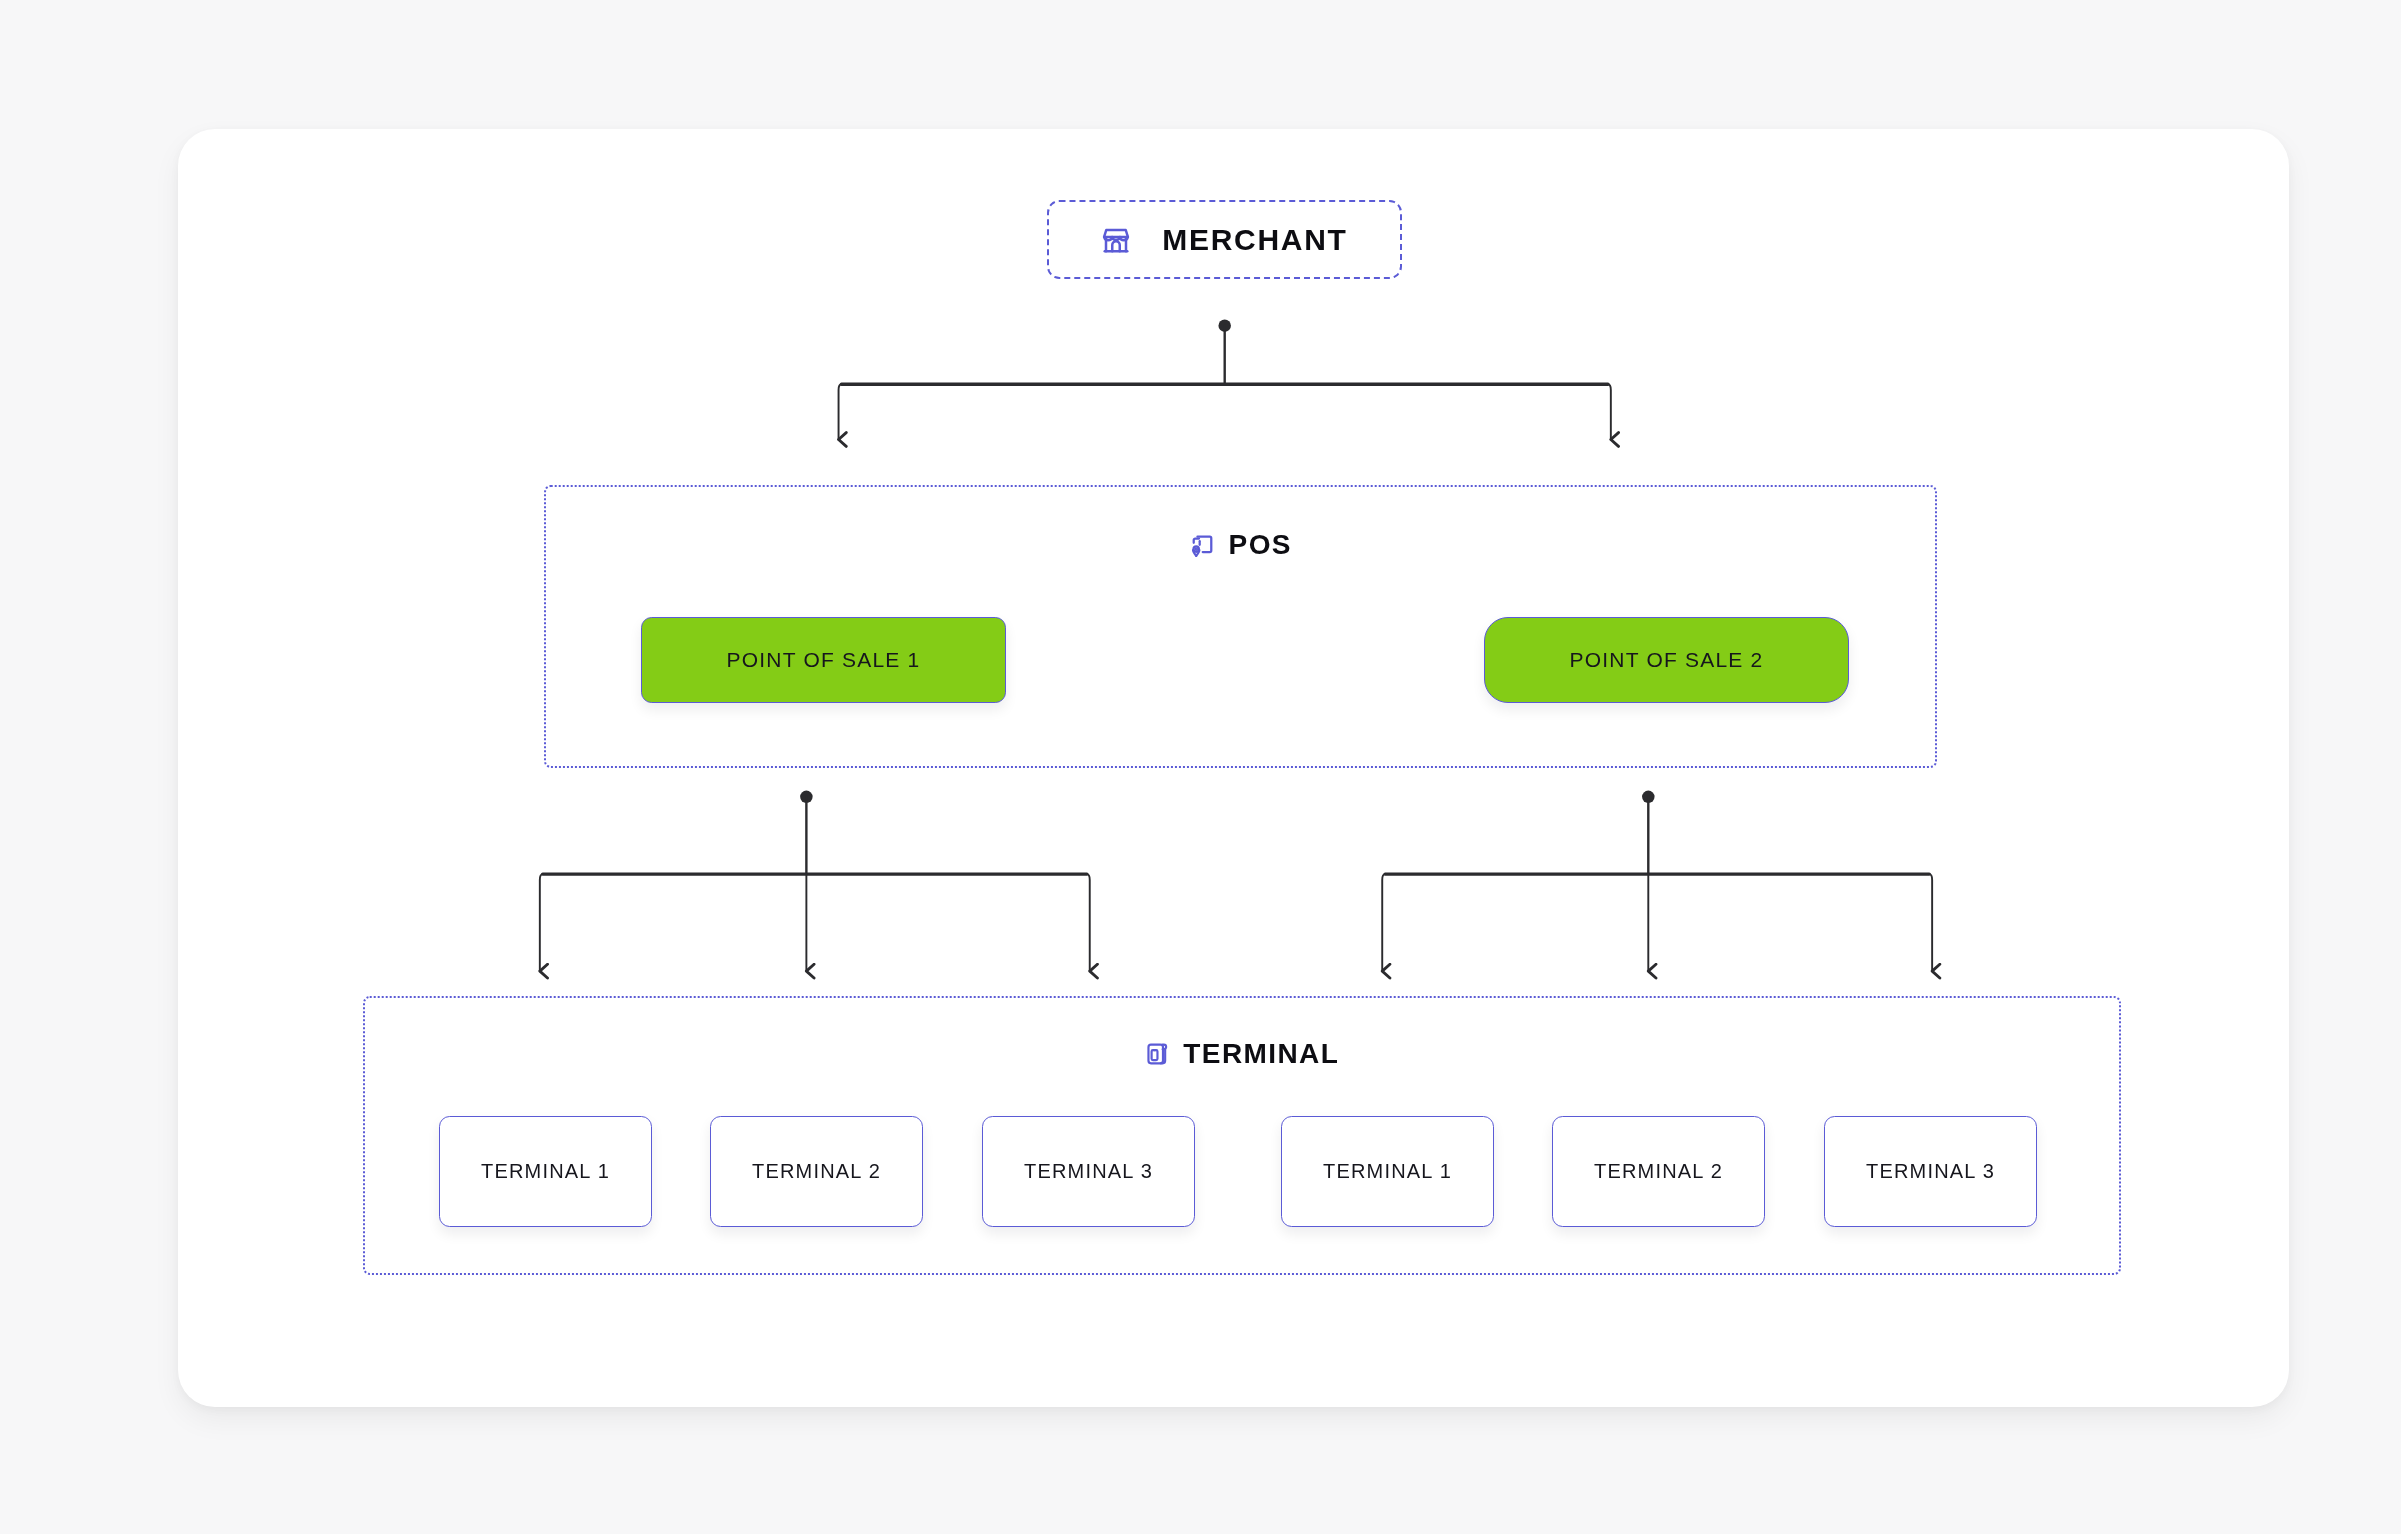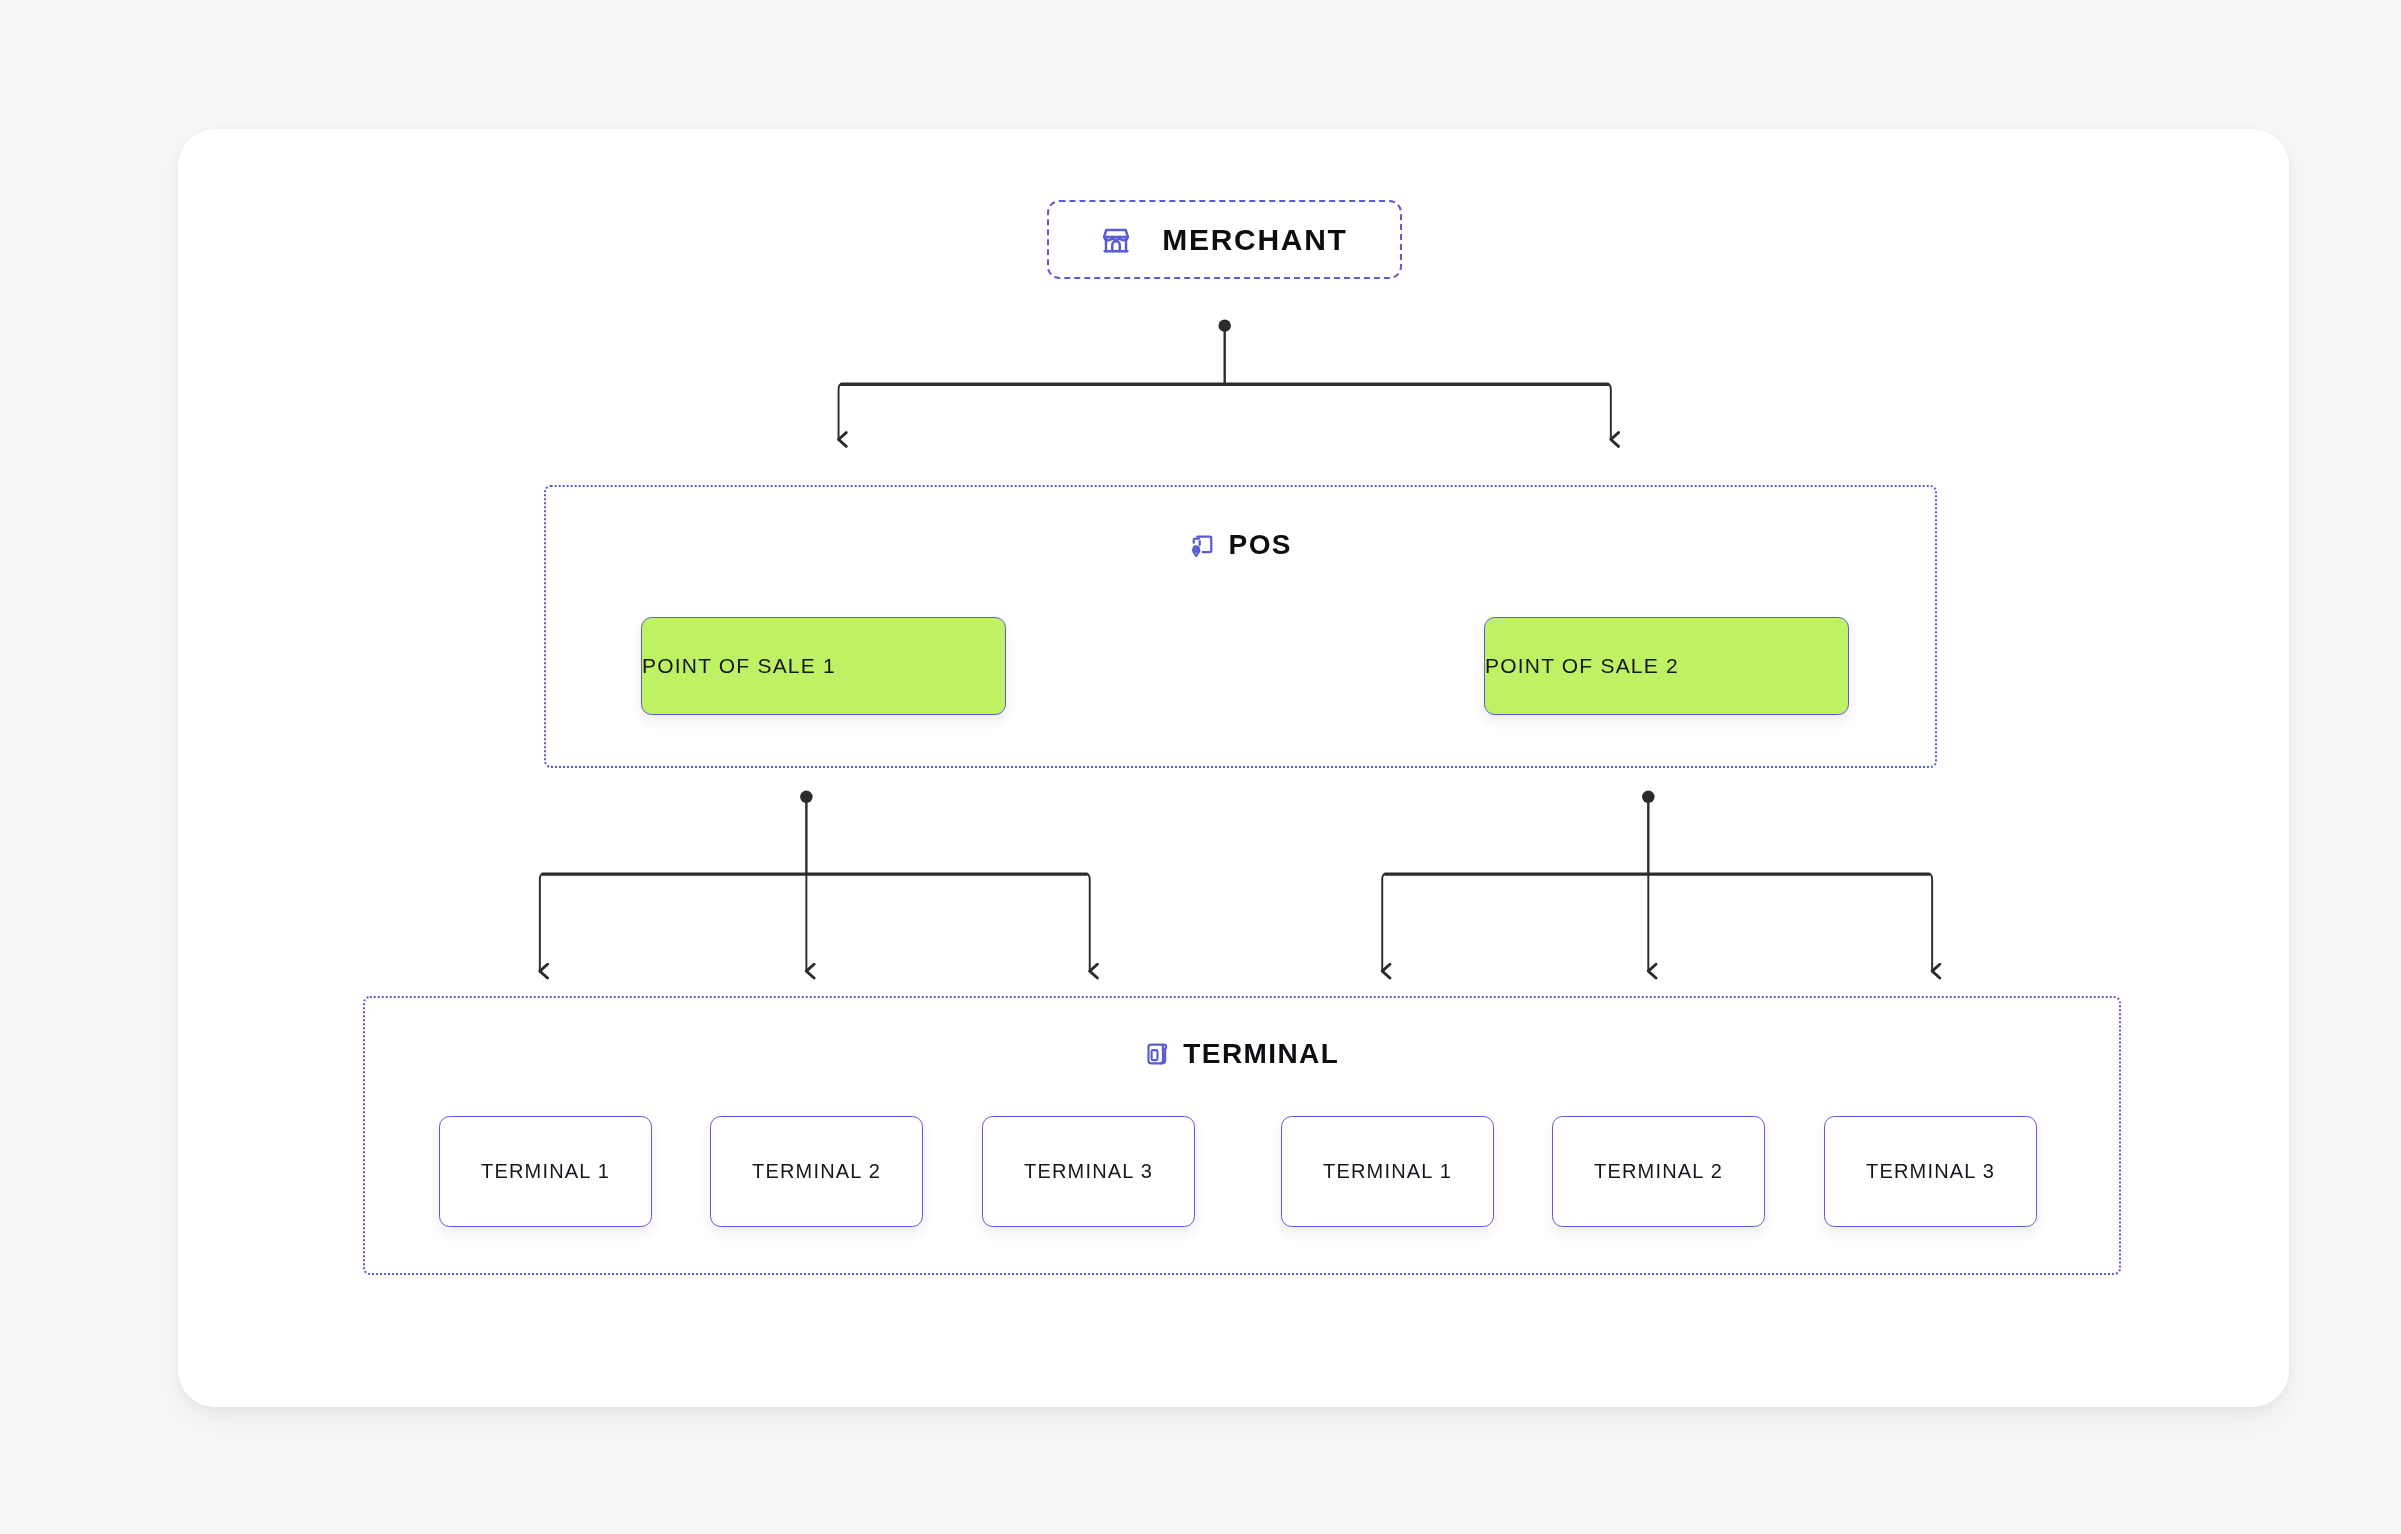--- a/index.html
+++ b/index.html
@@ -95,38 +95,39 @@
     letter-spacing: 1.4px;
     color: #0d0d12;
     white-space: nowrap;
   }
 
   
   .pos-card {
     position: absolute;
     box-sizing: border-box;
     width: 365px;
-    height: 98px;
+    height: 86px;
     top: 130px;
-    background: #bef264;
+    background: #84cc16;
     border: 1.9px solid #5b5bd6;
     border-radius: 10.6px;
     display: flex;
     align-items: center;
+    justify-content: center;
     box-shadow: 0 6.7px 12.5px rgba(17, 17, 26, 0.07);
   }
   .pos-card .card-label {
     font-size: 21px;
     font-weight: 400;
     letter-spacing: 1.2px;
     color: #16161d;
     white-space: nowrap;
   }
   #pos-card-0 { left: 95px; }
-  #pos-card-1 { left: 938px; }
+  #pos-card-1 { left: 938px; border-radius: 24px; }
 
   
   .terminal-card {
     position: absolute;
     box-sizing: border-box;
     width: 213px;
     height: 111px;
     top: 118px;
     background: #ffffff;
     border: 1.9px solid #5b5bd6;

